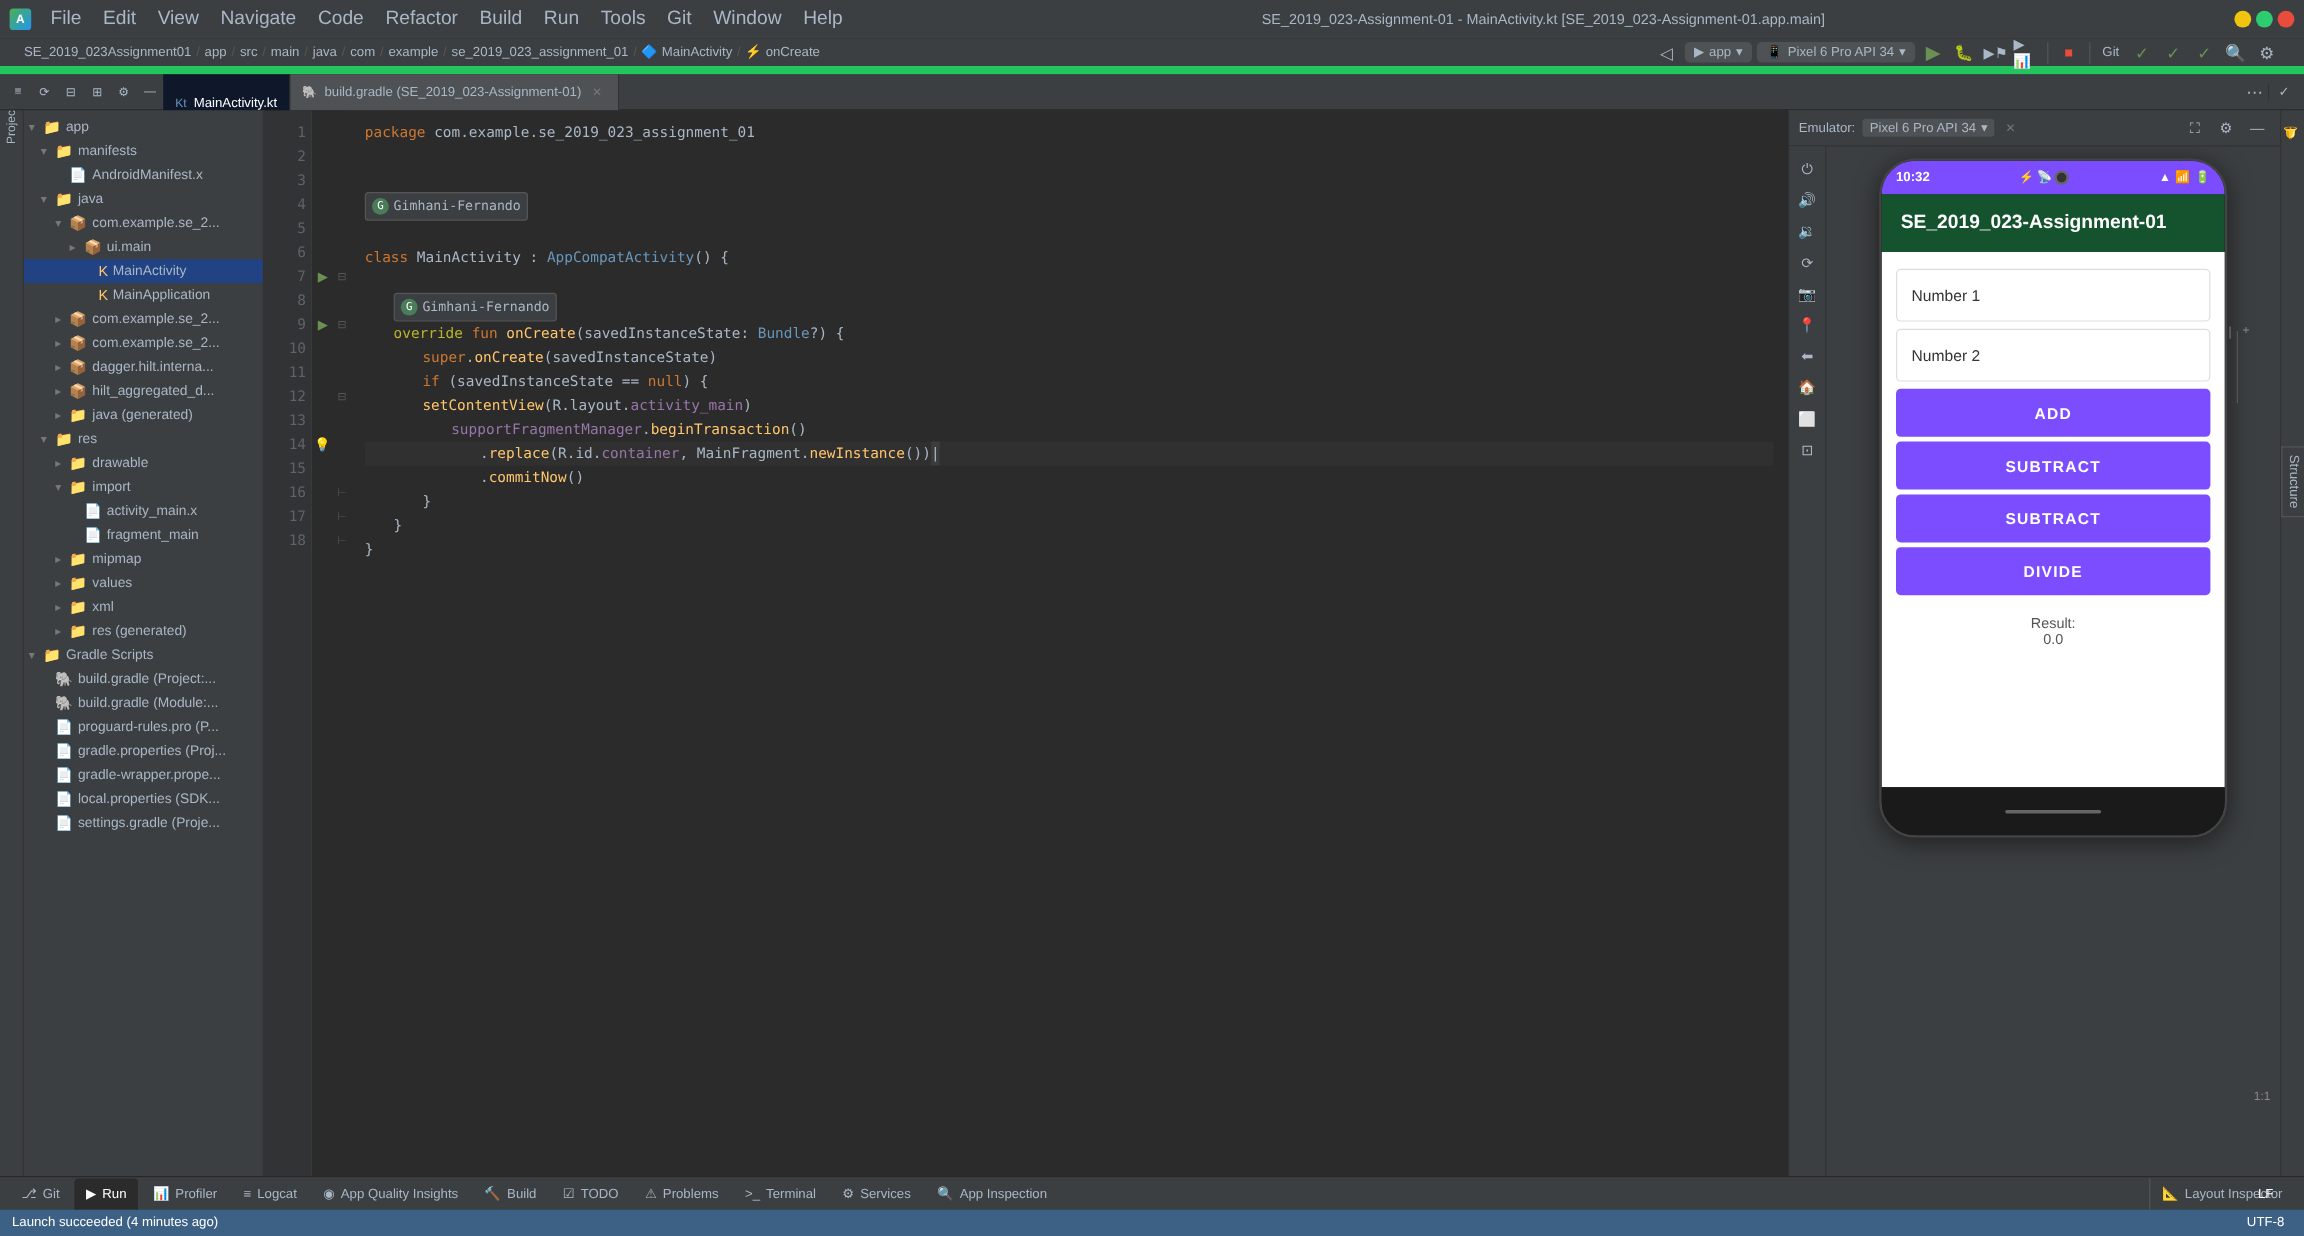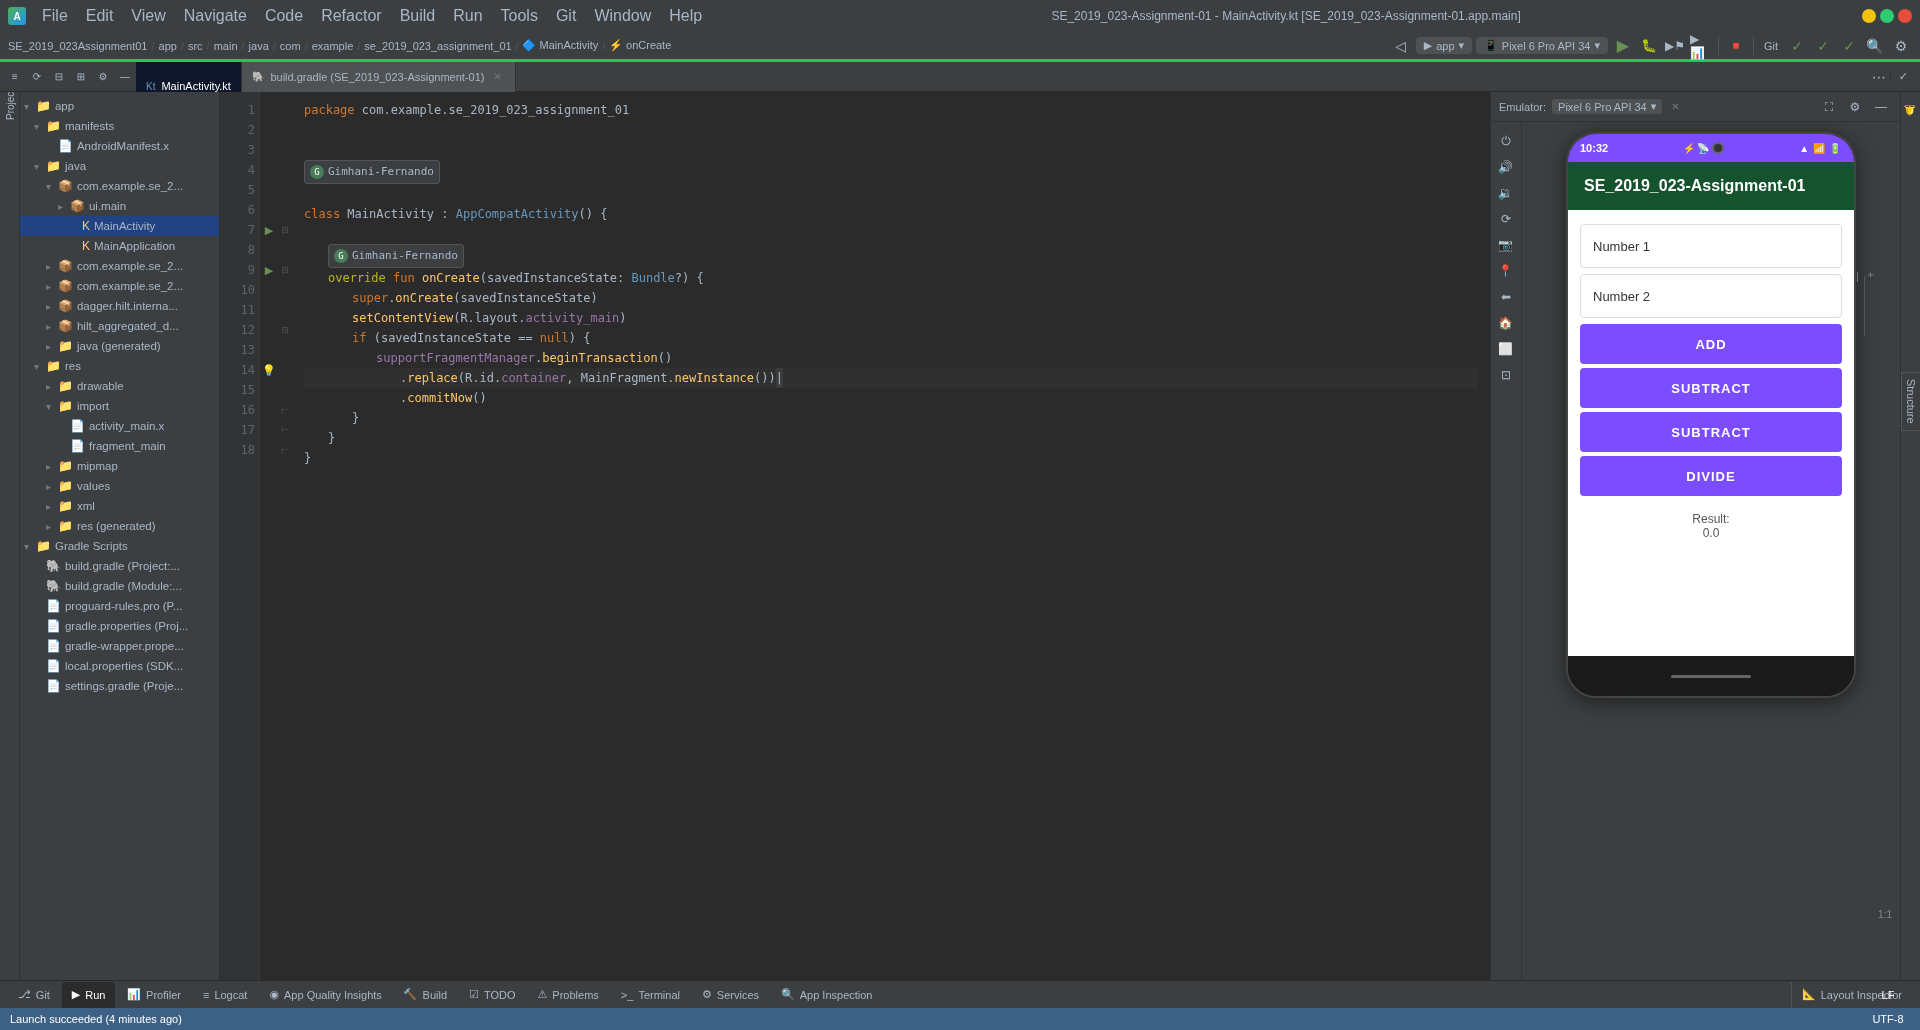--- a/index.html
+++ b/index.html
@@ -56,24 +56,24 @@
       font-size: 9px; color: transparent;
     }
     .win-min { background: #f1c40f; }
     .win-max { background: #2ecc71; }
     .win-close { background: #e74c3c; }
 
     
     #breadcrumb-bar {
       height: 30px;
       background: #3c3f41;
-      border-bottom: 3px solid #22c55e;
-      display: flex;
-      align-items: center;
-      padding: 0 8px;
+      border-bottom: 7px solid #22c55e;
+      display: flex;
+      align-items: center;
+      padding: 0 20px;
       gap: 4px;
       font-size: 11px;
       color: #a9b7c6;
     }
     #breadcrumb-bar .breadcrumb-sep { color: #555; }
 
     
     #tab-bar {
       height: 30px;
       background: #3c3f41;
@@ -792,26 +792,26 @@
           <span class="ann">override</span><span class="kw"> fun </span><span class="fn">onCreate</span><span>(</span><span style="color:#a9b7c6;">savedInstanceState</span><span>: </span><span class="type">Bundle</span><span style="color:#a9b7c6;">?) {</span>
         </div>
 
         <div class="code-line">
           <span style="margin-left:48px;"></span>
           <span class="kw">super</span><span>.</span><span class="fn">onCreate</span><span>(savedInstanceState)</span>
         </div>
 
         <div class="code-line">
           <span style="margin-left:48px;"></span>
+          <span class="kw">if </span><span>(savedInstanceState == </span><span class="kw">null</span><span>) {</span>
+        </div>
+
+        <div class="code-line">
+          <span style="margin-left:48px;"></span>
           <span class="fn">setContentView</span><span>(R.layout.</span><span style="color:#9876aa;">activity_main</span><span>)</span>
-        </div>
-
-        <div class="code-line">
-          <span style="margin-left:48px;"></span>
-          <span class="kw">if </span><span>(savedInstanceState == </span><span class="kw">null</span><span>) {</span>
         </div>
 
         <div class="code-line">
           <span style="margin-left:72px;"></span>
           <span style="color:#9876aa;">supportFragmentManager</span><span>.</span><span class="fn">beginTransaction</span><span>()</span>
         </div>
 
         <div class="code-line current-line">
           <span style="margin-left:96px;"></span>
           <span>.</span><span class="fn">replace</span><span>(R.id.</span><span style="color:#9876aa;">container</span><span>, </span><span class="cls">MainFragment</span><span>.</span><span class="fn">newInstance</span><span>())</span><span style="background:#3c3c3c;">|</span>

